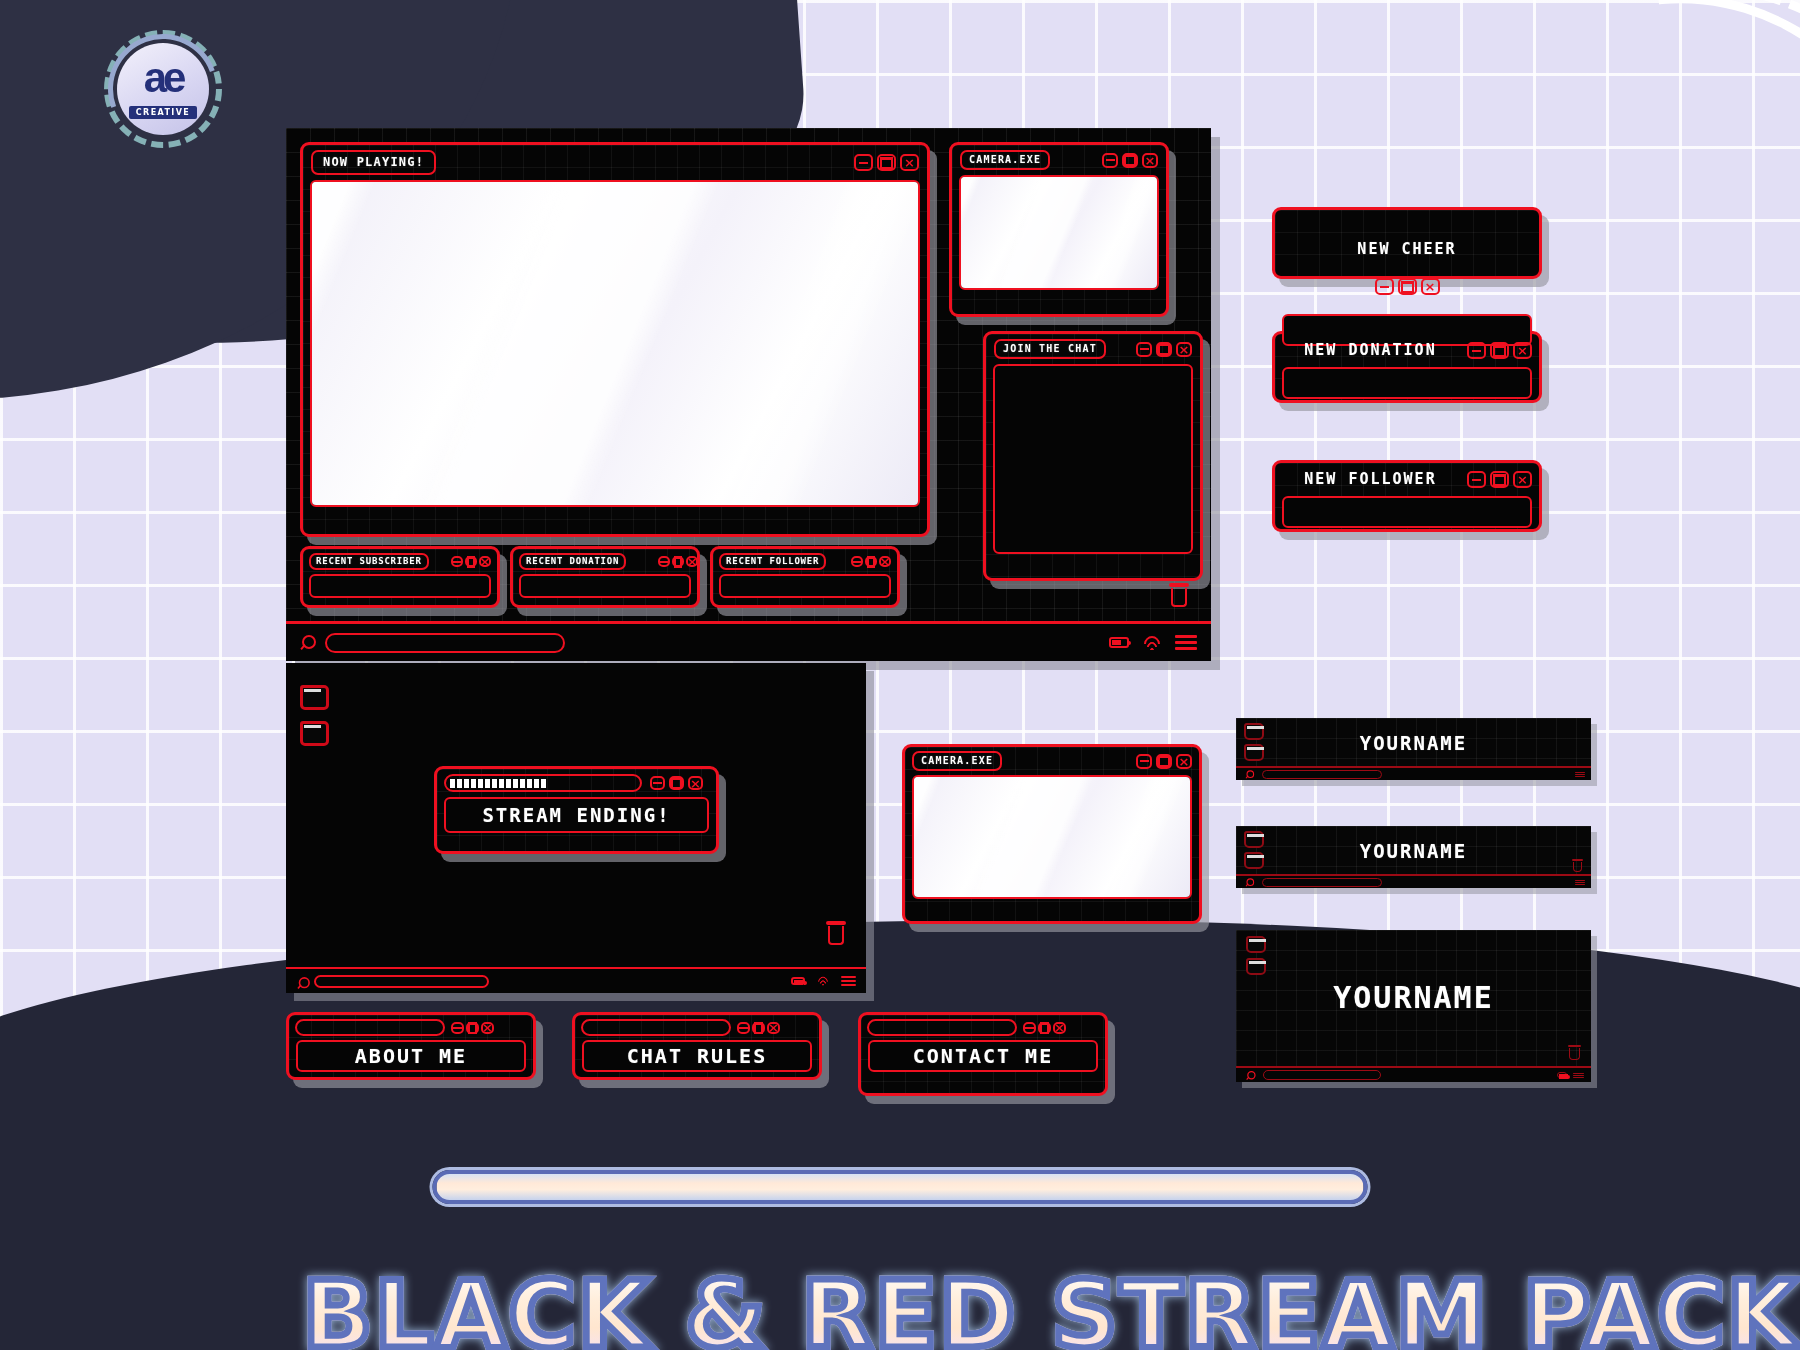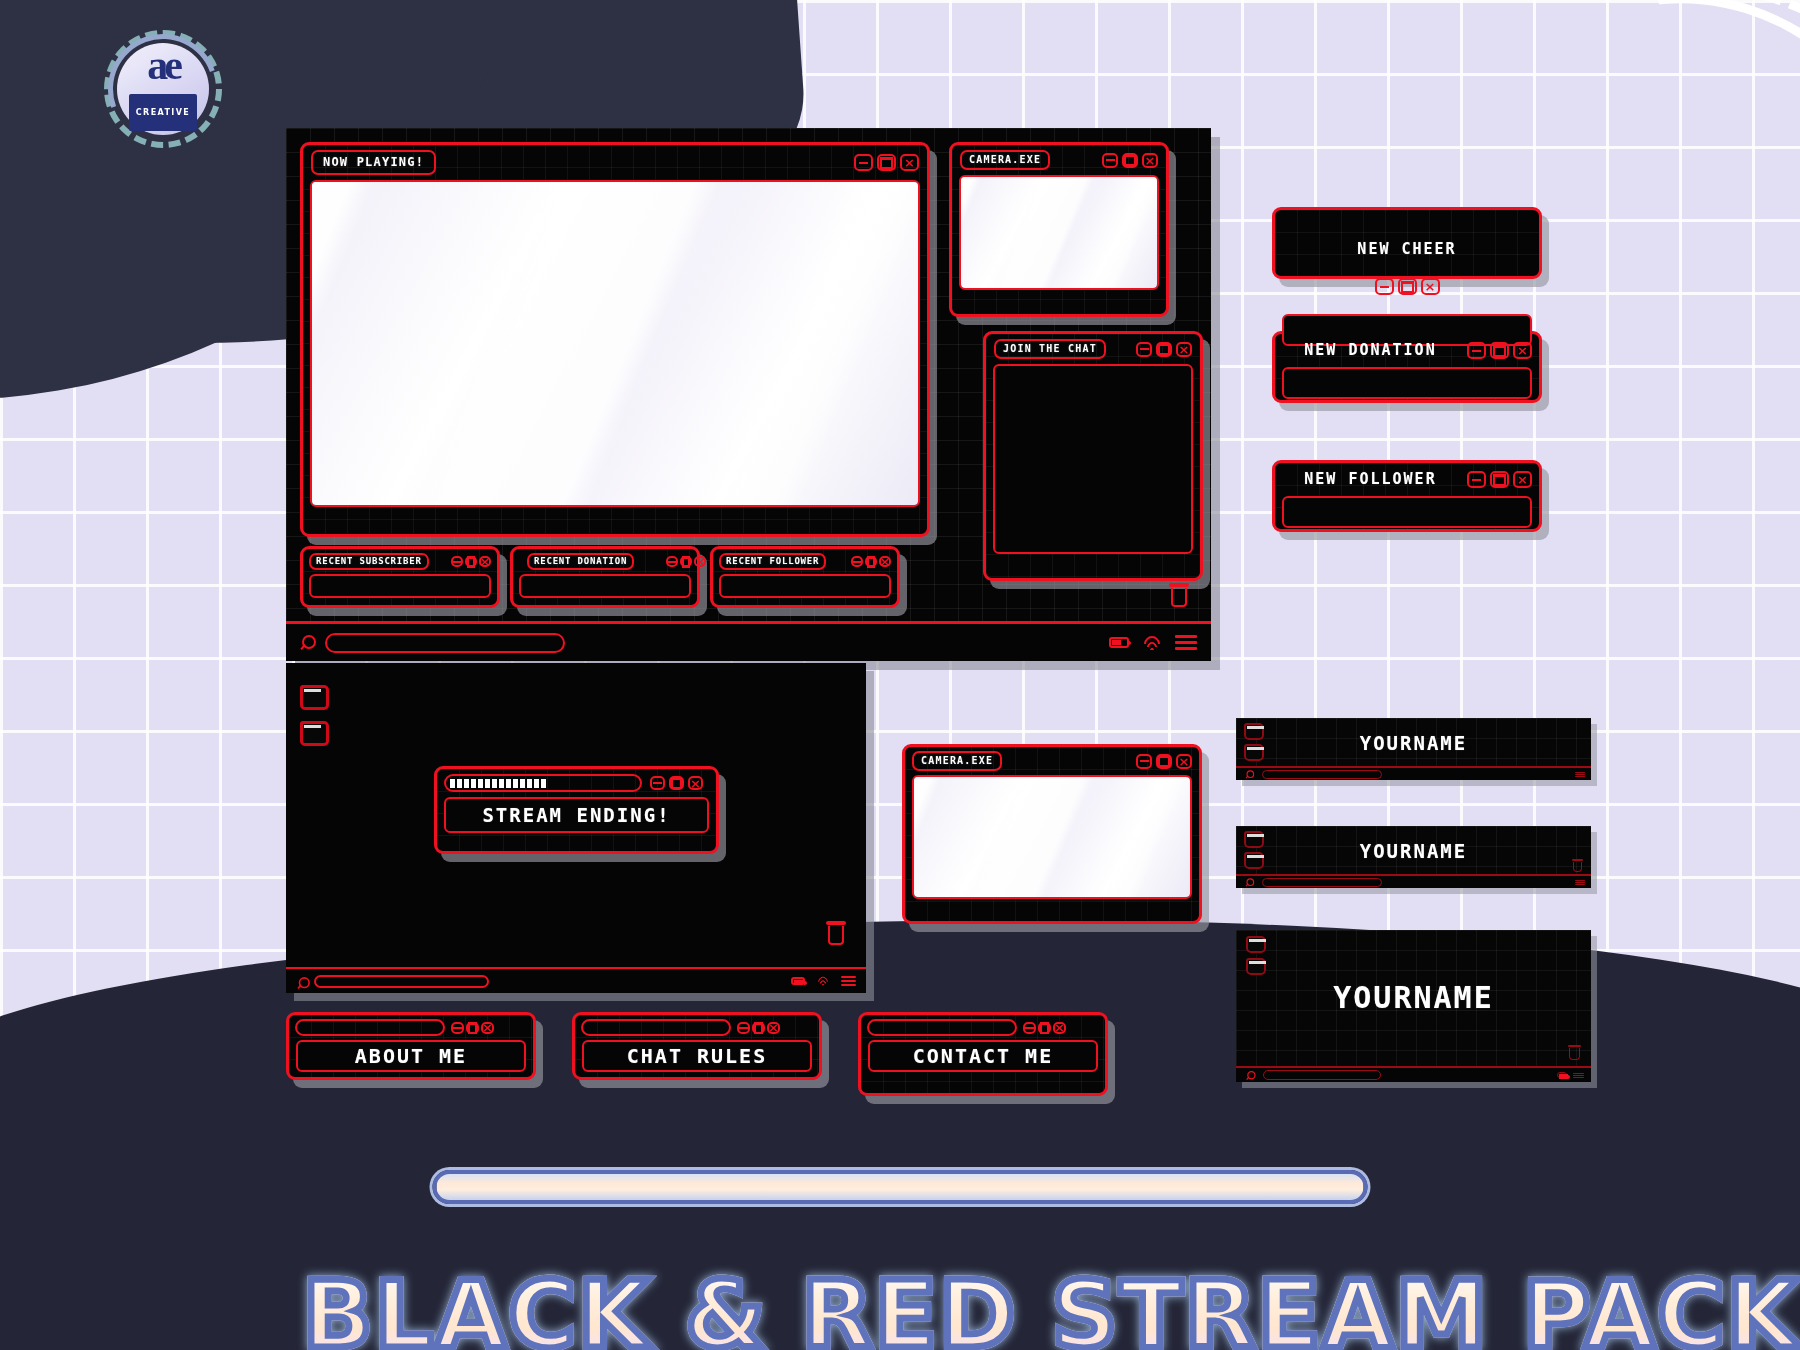--- a/index.html
+++ b/index.html
@@ -82,36 +82,36 @@
     transform: rotate(25deg);
   }
   .logo-core {
     position: absolute; inset: 13px;
     border-radius: 50%;
     background: linear-gradient(150deg, #f3f1fb 0%, #d8d6f2 55%, #c4c2e8 100%);
     display: flex; flex-direction: column;
     align-items: center; justify-content: center;
   }
   .logo-ae {
-    font-family: Liberation Serif, serif;
+    font-family: Liberation Sans, sans-serif;
     font-weight: bold;
     font-size: 42px;
     color: #24307a;
     letter-spacing: -4px;
     line-height: .9;
   }
   .logo-creative {
     margin-top: 10px;
     background: #24307a;
     color: #fff;
     font-family: "DejaVu Sans", sans-serif;
     font-size: 8px;
     font-weight: bold;
     letter-spacing: 1.4px;
-    padding: 14px 7px;
+    padding: 2px 7px;
     border-radius: 2px;
   }
 
   
   .win {
     position: absolute;
     background: #050505;
     border: 3px solid #ef1020;
     border-radius: 9px;
     box-shadow: 7px 8px 0 rgba(150,150,160,.65);
@@ -425,21 +425,21 @@
         <div class="tb-btns" style="gap:2px;">
           <div class="tb-btn min" style="width:12px;height:11px;"></div>
           <div class="tb-btn max" style="width:12px;height:11px;"></div>
           <div class="tb-btn close" style="width:12px;height:11px;font-size:9px;"></div>
         </div>
       </div>
       <div class="win-body" style="height:24px; margin:0 6px 6px;"></div>
     </div>
 
     <div class="win" style="left:224px; top:418px; width:190px; height:62px;">
-      <div class="titlebar" style="gap:16px; padding:4px 14px;">
+      <div class="titlebar" style="gap:16px; padding:4px 6px;">
         <div class="tb-pill" style="font-size:9px; padding:1px 5px 2px; letter-spacing:.8px;">RECENT DONATION</div>
         <div class="tb-spacer"></div>
         <div class="tb-btns" style="gap:2px;">
           <div class="tb-btn min" style="width:12px;height:11px;"></div>
           <div class="tb-btn max" style="width:12px;height:11px;"></div>
           <div class="tb-btn close" style="width:12px;height:11px;font-size:9px;"></div>
         </div>
       </div>
       <div class="win-body" style="height:24px; margin:0 6px 6px;"></div>
     </div>

